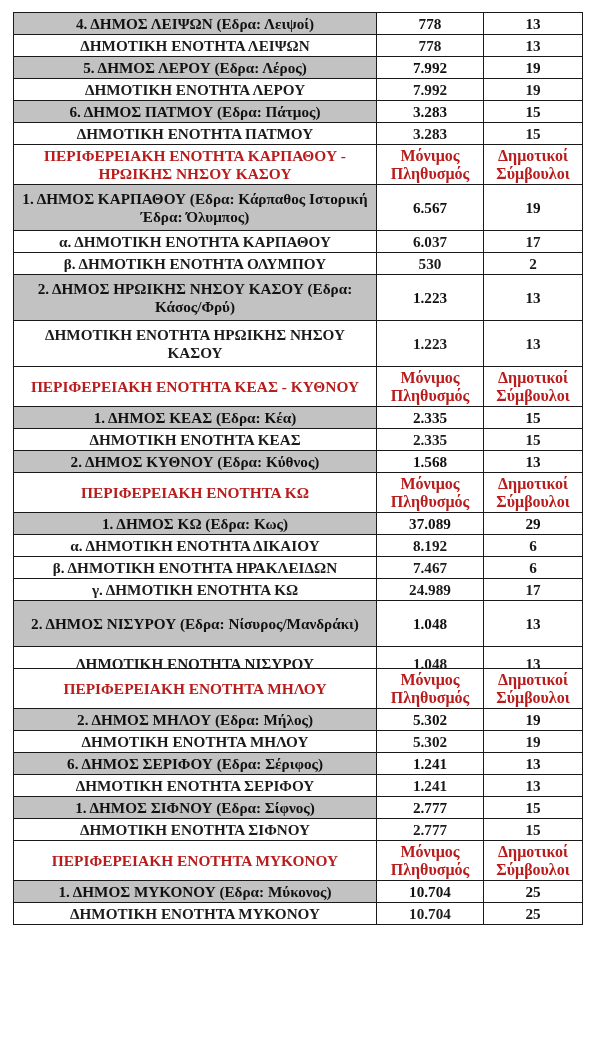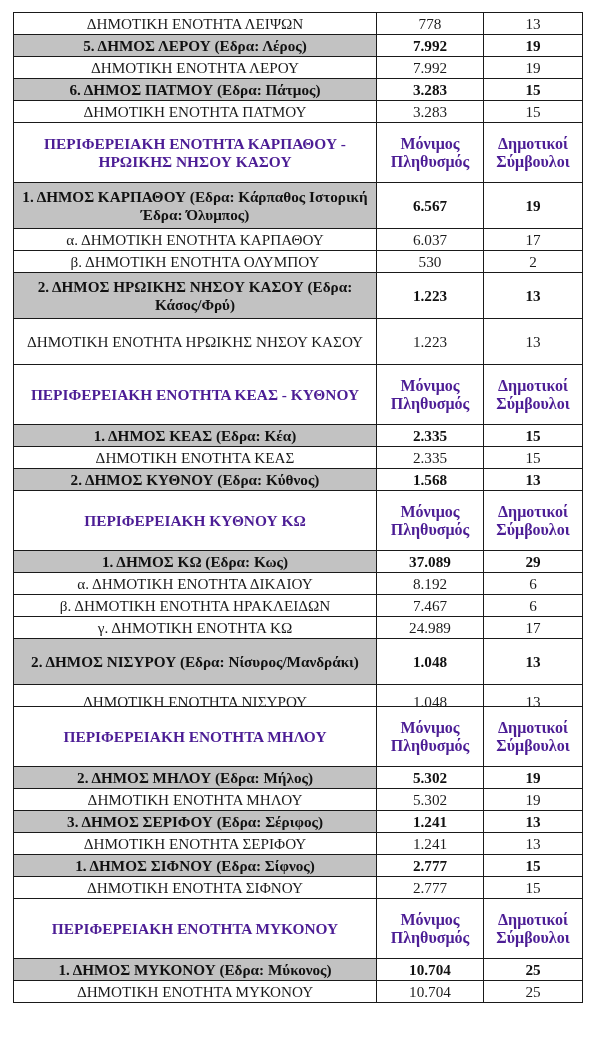--- a/index.html
+++ b/index.html
@@ -15,37 +15,42 @@
   table.muni td {
     border: 1.3px solid #1a1a1a;
     text-align: center; vertical-align: middle;
     padding: 0 4px; font-size: 15.2px; line-height: 18px;
     height: 22px; box-sizing: border-box;
   }
   tr.municipality td { font-weight: bold; }
   tr.municipality td.name { background: #c2c2c2; }
   tr.municipality.tall td { height: 46px; }
   tr.unit.tall td { height: 46px; }
-  tr.header td { height: 60px; color: #4c1d95; font-weight: bold; }
+  tr.header td { height: 40px; color: #b91c1c; font-weight: bold; }
   tr.header td.hname { font-size: 15.4px; }
   tr.header td.hcol { font-size: 16px; line-height: 18px; }
-  tr.unit td { font-weight: normal; color: #1b1b1b; }
+  tr.unit td { font-weight: bold; color: #1b1b1b; }
   tr.cut td { height: 22px; overflow: hidden; }
   tr.cut td span { display: inline-block; transform: translateY(6px); }
 </style>
 </head>
 <body>
 
 <table class="muni">
   <colgroup>
       <col class="c1">
       <col class="c2">
       <col class="c3">
     </colgroup>
   <tbody id="tbody">
+      <tr class="municipality">
+        <td class="name">4. ΔΗΜΟΣ ΛΕΙΨΩΝ (Εδρα: Λειψοί)</td>
+        <td class="pop">778</td>
+        <td class="cnc">13</td>
+      </tr>
       <tr class="unit">
         <td class="name">ΔΗΜΟΤΙΚΗ ΕΝΟΤΗΤΑ ΛΕΙΨΩΝ</td>
         <td class="pop">778</td>
         <td class="cnc">13</td>
       </tr>
       <tr class="municipality">
         <td class="name">5. ΔΗΜΟΣ ΛΕΡΟΥ (Εδρα: Λέρος)</td>
         <td class="pop">7.992</td>
         <td class="cnc">19</td>
       </tr>
@@ -108,21 +113,21 @@
         <td class="name">ΔΗΜΟΤΙΚΗ ΕΝΟΤΗΤΑ ΚΕΑΣ</td>
         <td class="pop">2.335</td>
         <td class="cnc">15</td>
       </tr>
       <tr class="municipality">
         <td class="name">2. ΔΗΜΟΣ ΚΥΘΝΟΥ (Εδρα: Κύθνος)</td>
         <td class="pop">1.568</td>
         <td class="cnc">13</td>
       </tr>
       <tr class="header">
-        <td class="hname">ΠΕΡΙΦΕΡΕΙΑΚΗ ΚΥΘΝΟΥ ΚΩ</td>
+        <td class="hname">ΠΕΡΙΦΕΡΕΙΑΚΗ ΕΝΟΤΗΤΑ ΚΩ</td>
         <td class="hcol">Μόνιμος Πληθυσμός</td>
         <td class="hcol">Δημοτικοί Σύμβουλοι</td>
       </tr>
       <tr class="municipality">
         <td class="name">1. ΔΗΜΟΣ ΚΩ (Εδρα: Κως)</td>
         <td class="pop">37.089</td>
         <td class="cnc">29</td>
       </tr>
       <tr class="unit">
         <td class="name">α. ΔΗΜΟΤΙΚΗ ΕΝΟΤΗΤΑ ΔΙΚΑΙΟΥ</td>
@@ -158,21 +163,21 @@
         <td class="name">2. ΔΗΜΟΣ ΜΗΛΟΥ (Εδρα: Μήλος)</td>
         <td class="pop">5.302</td>
         <td class="cnc">19</td>
       </tr>
       <tr class="unit">
         <td class="name">ΔΗΜΟΤΙΚΗ ΕΝΟΤΗΤΑ ΜΗΛΟΥ</td>
         <td class="pop">5.302</td>
         <td class="cnc">19</td>
       </tr>
       <tr class="municipality">
-        <td class="name">3. ΔΗΜΟΣ ΣΕΡΙΦΟΥ (Εδρα: Σέριφος)</td>
+        <td class="name">6. ΔΗΜΟΣ ΣΕΡΙΦΟΥ (Εδρα: Σέριφος)</td>
         <td class="pop">1.241</td>
         <td class="cnc">13</td>
       </tr>
       <tr class="unit">
         <td class="name">ΔΗΜΟΤΙΚΗ ΕΝΟΤΗΤΑ ΣΕΡΙΦΟΥ</td>
         <td class="pop">1.241</td>
         <td class="cnc">13</td>
       </tr>
       <tr class="municipality">
         <td class="name">1. ΔΗΜΟΣ ΣΙΦΝΟΥ (Εδρα: Σίφνος)</td>

